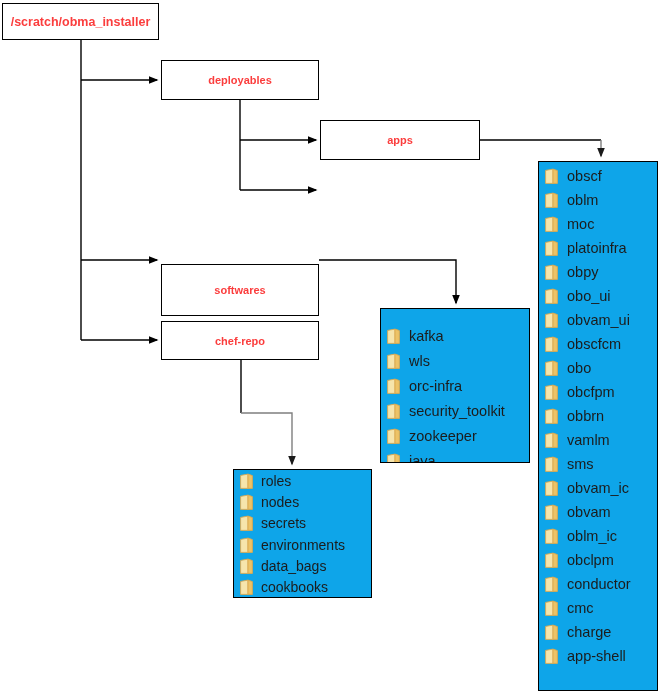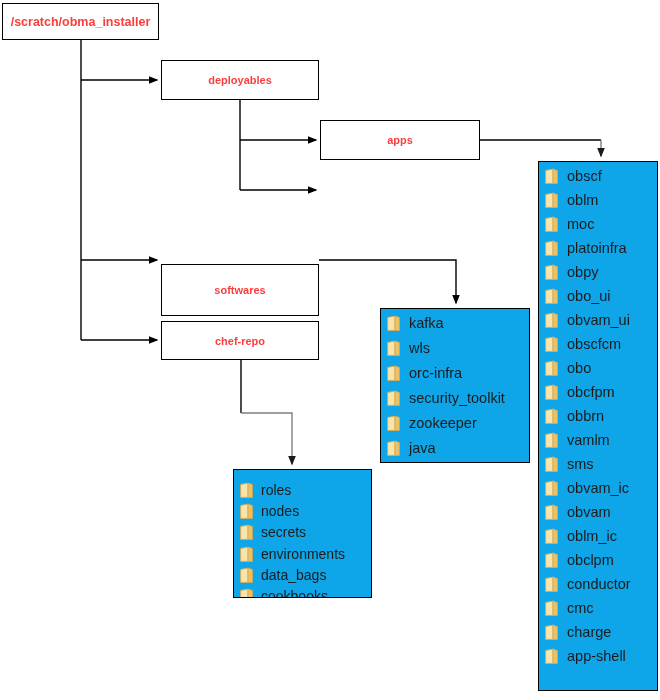--- a/index.html
+++ b/index.html
@@ -31,22 +31,22 @@
   .node.softwares{left:161px;top:240px;width:158px;height:52px;margin-top:24px;}
   .node.chef{left:161px;top:321px;width:158px;height:39px;}
   .list{
     position:absolute;
     border:1.4px solid #000000;
     background:#0ea5e9;
     box-sizing:border-box;
     overflow:hidden;
   }
   .list.apps-list{left:538px;top:161px;width:120px;height:530px;padding-top:2px;}
-  .list.software-list{left:380px;top:308px;width:150px;height:155px;padding-top:1px;}
-  .list.chef-list{left:233px;top:469px;width:139px;height:129px;padding-top:9px;}
+  .list.software-list{left:380px;top:308px;width:150px;height:155px;padding-top:14px;}
+  .list.chef-list{left:233px;top:469px;width:139px;height:129px;padding-top:0;}
   .folder-row{
     display:flex;align-items:center;
     padding-left:6px;
     color:#1c1c1c;
   }
   .apps-list .folder-row{height:24px;font-size:14.5px;}
   .software-list .folder-row{height:25px;font-size:14.5px;}
   .chef-list .folder-row{height:21.3px;font-size:14px;}
   .folder-icon{display:inline-flex;margin-right:9px;flex:0 0 auto;}
   .chef-list .folder-icon{margin-right:8px;}

